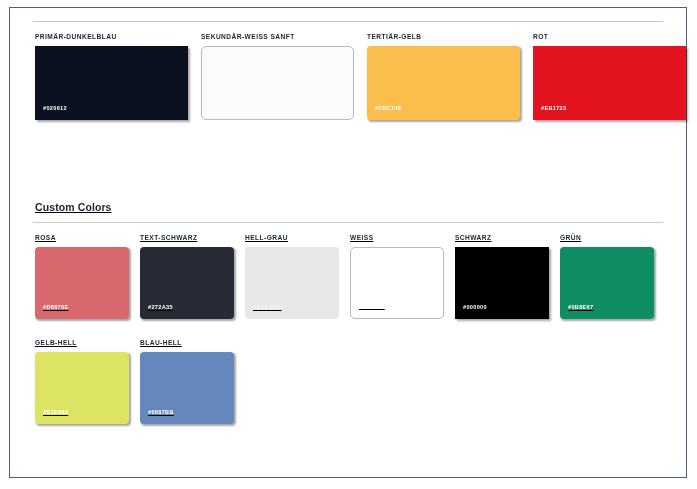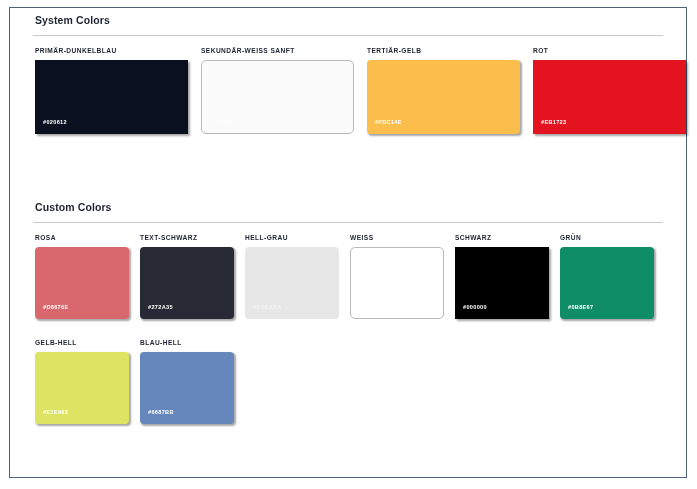--- a/index.html
+++ b/index.html
@@ -36,21 +36,21 @@
     padding: 0;
   }
 
   
   .section {
     position: absolute;
     left: 0;
     right: 0;
   }
   .section-system { top: 5px; }
-  .section-custom { top: 192px; }
+  .section-custom { top: 192px; text-decoration: underline; }
 
   .section-title {
     font-size: 10.5px;
     font-weight: bold;
     color: #1d2430;
     letter-spacing: 0.1px;
     margin-left: 25px;
     margin-bottom: 0;
     line-height: 14px;
   }
@@ -138,21 +138,20 @@
     border-radius: 4px;
   }
 </style>
 </head>
 <body>
 
 <div class="page-frame">
   <div class="content">
 
     <div class="section section-system">
-      <div class="section-title">System Colors</div>
       <div class="section-rule"></div>
       <div class="swatch-rows">
         <div class="swatch-row row-system">
 
           <div class="swatch-cell">
             <div class="swatch-label">PRIMÄR-DUNKELBLAU</div>
             <div class="swatch-box has-shadow" style="background: rgb(11, 16, 33);">
               <span class="swatch-hex" style="color: rgb(255, 255, 255);">#020612</span>
             </div>
           </div>

